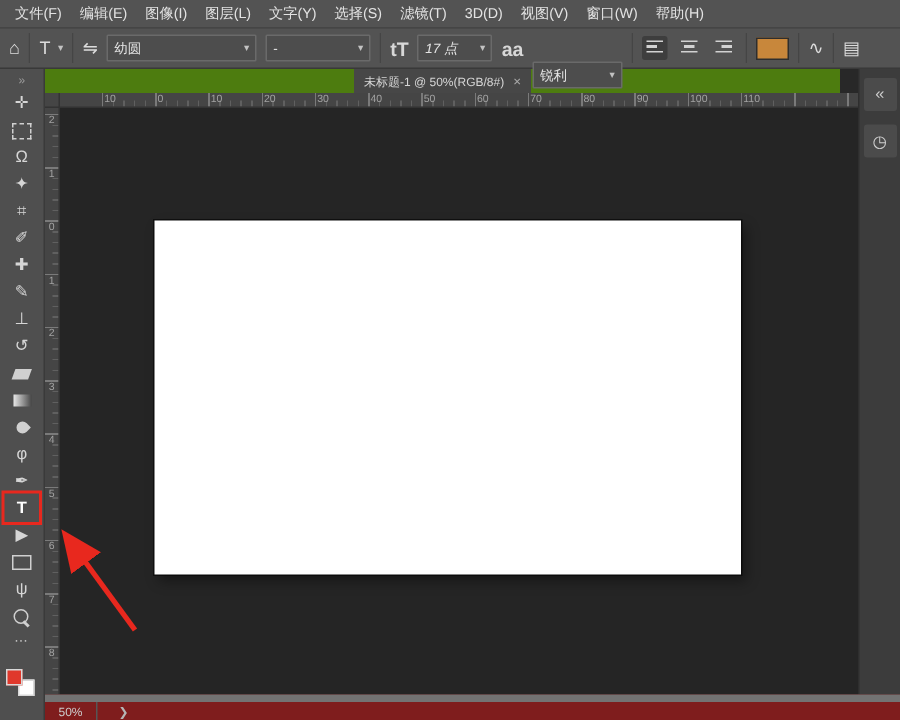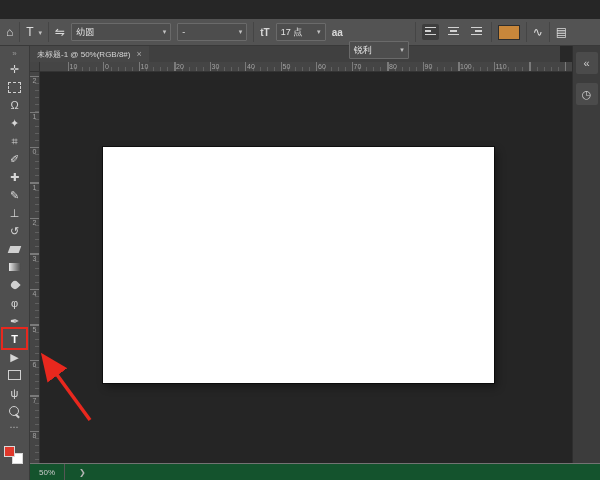--- a/index.html
+++ b/index.html
@@ -17,28 +17,28 @@
   }
   .menu-item { display:flex; align-items:center; padding:0 6px; font-size:9.5px; color:#e3e3e3; white-space:nowrap; }
 
   
   .optionsbar {
     position:absolute; top:19px; left:0; width:100%; height:27px; background:#535353;
     border-bottom:1px solid #393939; display:flex; align-items:center; padding:0 6px; gap:6px; z-index:5;
   }
   .sep { width:1px; height:20px; background:#636363; border-right:1px solid #454545; flex:none; }
   .icon-btn { color:#dcdcdc; font-size:12px; line-height:1; display:flex; align-items:center; gap:2px; flex:none; }
-  .icon-sm { font-size:10px; color:#d8d8d8; font-weight:bold; flex:none; }
+  .icon-sm { font-size:13px; color:#d8d8d8; font-weight:bold; flex:none; }
   .caret { font-size:7px; color:#c2c2c2; margin-left:3px; }
   .dd {
     height:18px; background:#4d4d4d; border:1px solid #6a6a6a; border-radius:1px;
     display:flex; align-items:center; justify-content:space-between; padding:0 4px;
     font-size:9px; color:#e4e4e4; flex:none;
   }
-  .dd-font { width:100px; } .dd-style { width:70px; } .dd-size { width:50px; } .dd-aa { width:60px;margin-top:36px; }
+  .dd-font { width:100px; } .dd-style { width:70px; } .dd-size { width:50px;font-style:italic; } .dd-aa { width:60px;margin-top:36px; }
   .align-btn { width:17px; height:16px; display:flex; align-items:center; justify-content:center; border-radius:2px; flex:none; }
   .align-btn.active { background:#3e3e3e; }
   .align-glyph { width:11px; }
   .align-glyph i { display:block; height:1.4px; background:#d2d2d2; margin-bottom:2px; }
   .al-left i:nth-child(2) { width:60%; }
   .al-center i:nth-child(2) { width:60%; margin-left:auto; margin-right:auto; }
   .al-right i:nth-child(2) { width:60%; margin-left:auto; }
   .color-swatch { width:22px; height:15px; border:1px solid #2e2e2e; flex:none; }
 
   
@@ -58,21 +58,21 @@
   .tool-zoom { position:relative; }
   .tool-zoom::before { content:""; width:8px; height:8px; border:1.4px solid #d0d0d0; border-radius:50%; position:absolute; top:4px; left:9px; }
   .tool-zoom::after { content:""; width:5px; height:1.6px; background:#d0d0d0; position:absolute; top:13px; left:15px; transform:rotate(45deg); }
   .tool-extra { height:14px; display:flex; align-items:center; justify-content:center; color:#bdbdbd; font-size:9px; letter-spacing:1px; }
   .swatch { position:absolute; width:11px; height:11px; border:1px solid #d8d8d8; }
   .swatch-bg { left:12px; top:407px; }
   .swatch-fg { left:4px; top:400px; }
 
   
   .doc-area { position:absolute; left:30px; top:46px; width:542px; height:417px; background:#282828; }
-  .tab-bar { position:absolute; top:0; left:0; right:12px; height:16px; background:#404040; display:flex; }
+  .tab-bar { position:absolute; top:0; left:0; right:12px; height:16px; background:#4d7c0f; display:flex;justify-content:center; }
   .tab { background:#474747; display:flex; align-items:center; gap:6px; padding:0 7px; font-size:8px; color:#d5d5d5; white-space:nowrap; }
   .tab-close { color:#a8a8a8; font-size:9px; }
   .ruler-corner { position:absolute; top:16px; left:0; width:10px; height:10px; background:#454545; border-right:1px solid #333; border-bottom:1px solid #333; }
   .ruler-h {
     position:absolute; top:16px; left:10px; right:0; height:10px; background:#454545;
     border-bottom:1px solid #333; overflow:hidden;
     background-image:
       repeating-linear-gradient(to right,#7a7a7a 0 1px,transparent 1px 35.5px),
       repeating-linear-gradient(to right,#606060 0 1px,transparent 1px 7.1px);
     background-size:100% 100%,100% 4px;
@@ -102,36 +102,50 @@
   
   .right-strip {
     position:absolute; top:46px; right:0; width:28px; bottom:17px; background:#3c3c3c;
     border-left:1px solid #2e2e2e; display:flex; flex-direction:column; align-items:center;
     padding-top:6px; gap:9px; z-index:4;
   }
   .panel-btn { width:22px; height:22px; background:#4b4b4b; border-radius:2px; display:flex; align-items:center; justify-content:center; color:#cecece; font-size:11px; }
 
   
   .statusbar {
-    position:absolute; left:30px; right:0; bottom:0; height:17px; background:#14532d;
-    border-top:1px solid #737373; display:flex; align-items:center; font-size:8px; color:#cccccc; z-index:4;gap:12px;
+    position:absolute; left:30px; right:0; bottom:0; height:17px; background:#7f1d1d;
+    border-top:5px solid #737373; display:flex; align-items:center; font-size:8px; color:#cccccc; z-index:4;gap:12px;
   }
   .status-zoom { padding:0 9px; height:100%; display:flex; align-items:center; border-right:1px solid #565656; }
   .status-info { padding:0 8px; white-space:nowrap; }
   .status-chevron { color:#b5b5b5; font-size:8px; margin-left:2px; }
 
   
   .highlight-box { position:absolute; left:1px; top:327px; width:27px; height:23px; border:2px solid #e8281e; z-index:20; }
   .annotation-arrow { position:absolute; inset:0; width:600px; height:480px; pointer-events:none; z-index:20; }
 </style>
 </head>
 <body>
 
 <div id="app">
 
+  <div class="menubar">
+
+  <span class="menu-item">文件(F)</span>
+      <span class="menu-item">编辑(E)</span>
+      <span class="menu-item">图像(I)</span>
+      <span class="menu-item">图层(L)</span>
+      <span class="menu-item">文字(Y)</span>
+      <span class="menu-item">选择(S)</span>
+      <span class="menu-item">滤镜(T)</span>
+      <span class="menu-item">3D(D)</span>
+      <span class="menu-item">视图(V)</span>
+      <span class="menu-item">窗口(W)</span>
+      <span class="menu-item">帮助(H)</span>
+    </div>
 
   <div class="optionsbar">
     <span class="icon-btn">⌂</span>
     <span class="sep"></span>
     <span class="icon-btn">
       <span>T</span>
       <span class="caret">▾</span>
     </span>
     <span class="sep"></span>
     <span class="icon-btn">⇋</span>

